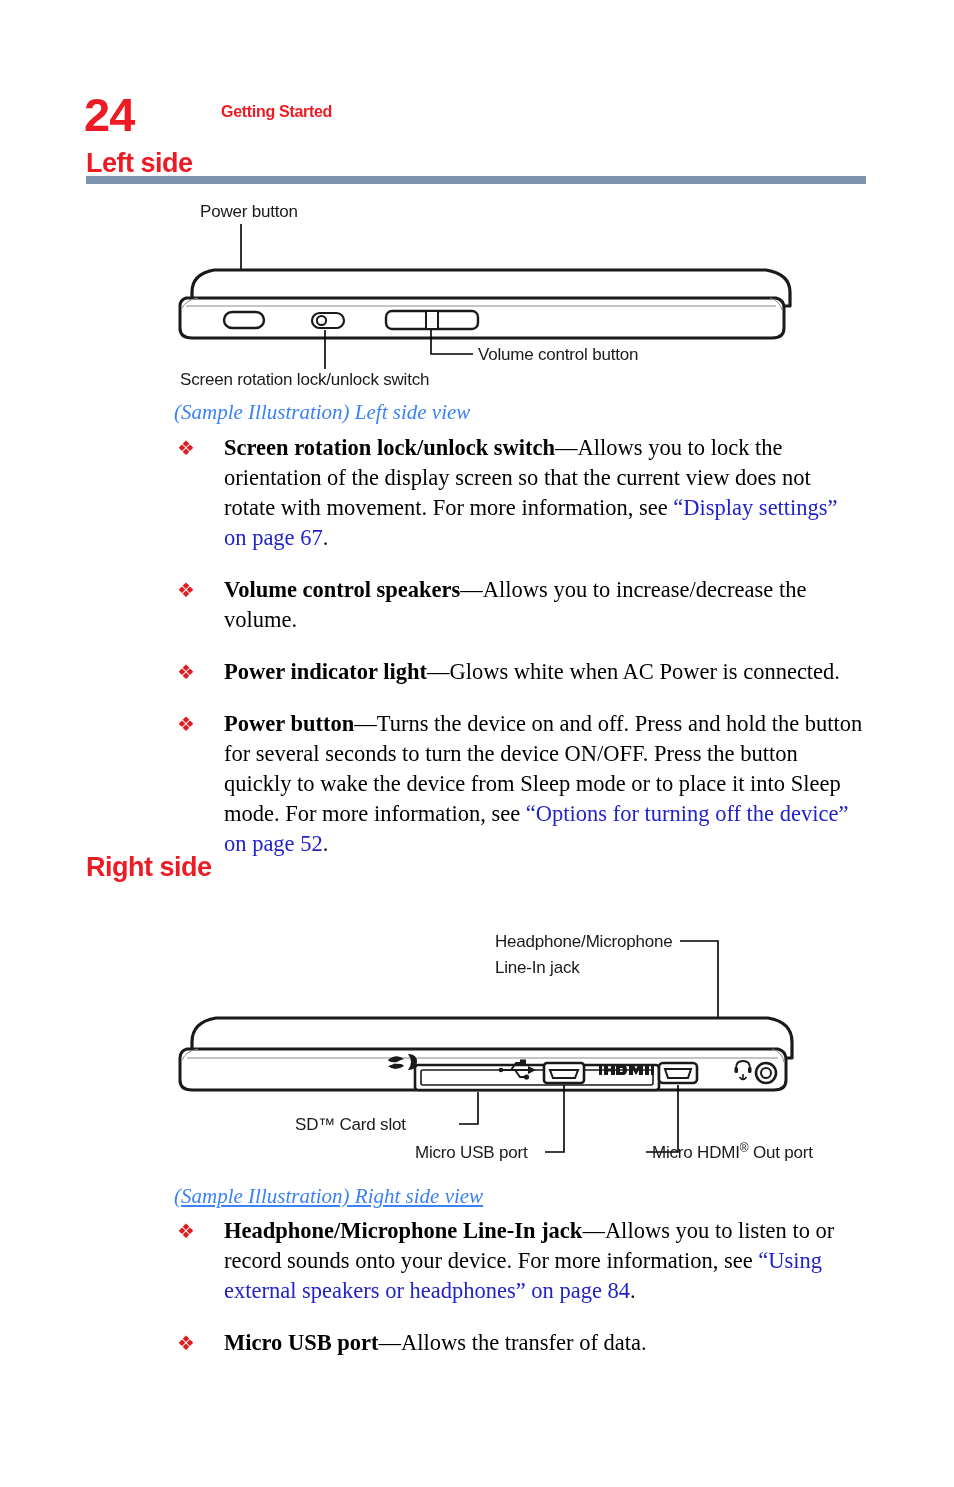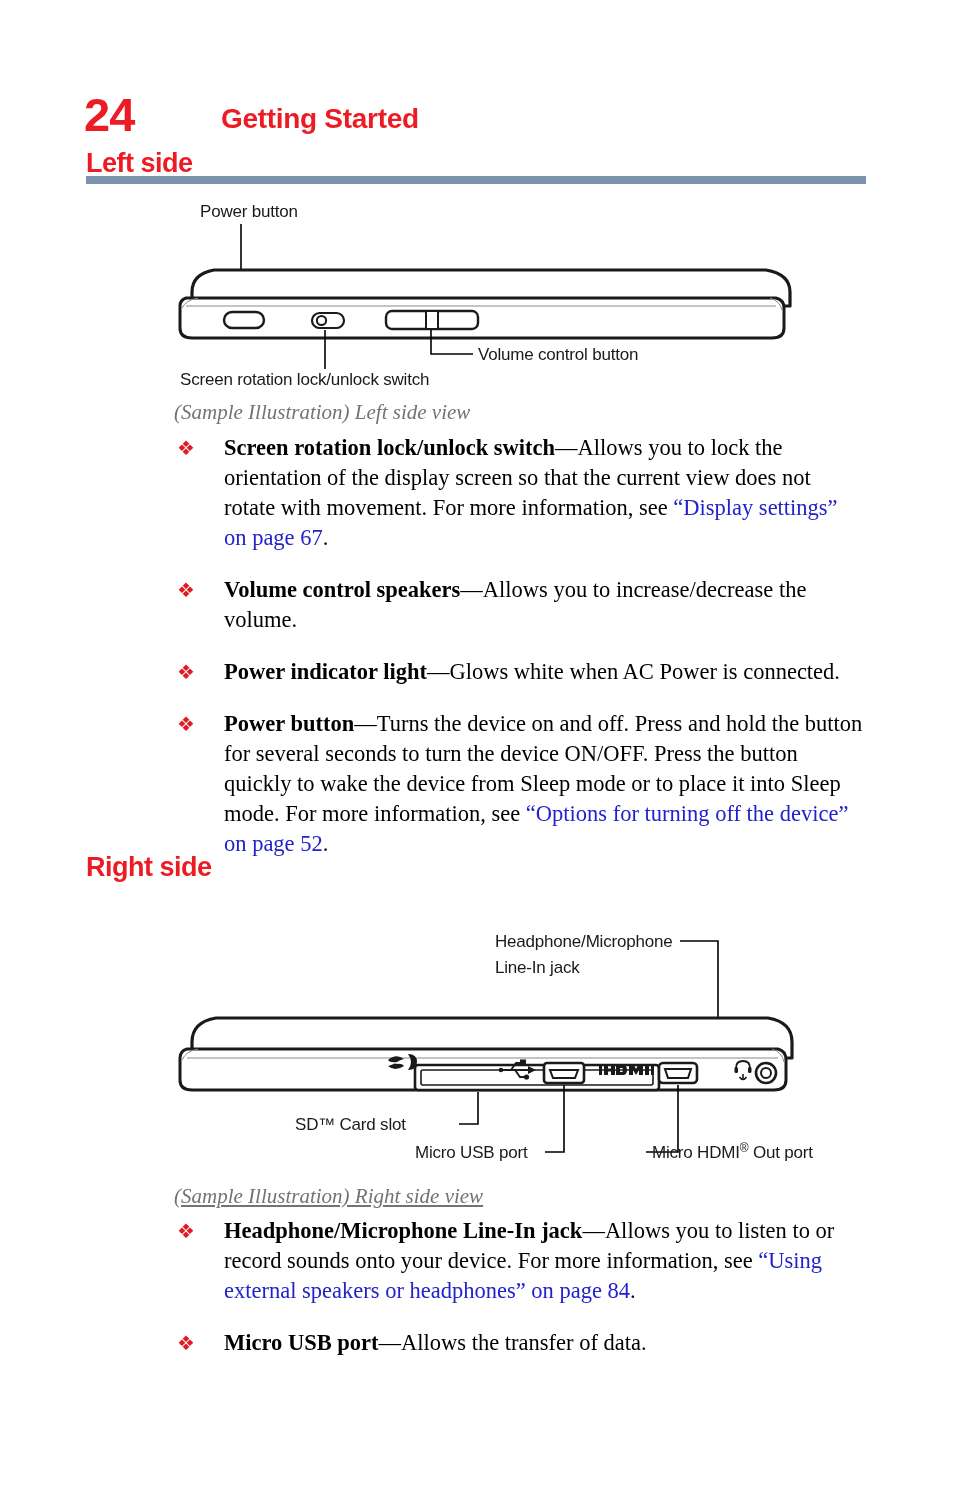--- a/index.html
+++ b/index.html
@@ -33,21 +33,21 @@
     font-size: 47px;
     color: #ed1c24;
     letter-spacing: -1px;
   }
   .header-chapter {
     position: absolute;
     left: 221px;
     top: 56px;
     font-family: "Liberation Sans", sans-serif;
     font-weight: bold;
-    font-size: 28px;
+    font-size: 16px;
     color: #ed1c24;
     letter-spacing: -0.3px;
   }
   .header-section {
     position: absolute;
     left: 224px;
     top: 84px;
     font-family: "Liberation Serif", serif;
     font-style: italic;
     font-size: 23px;
@@ -73,21 +73,21 @@
   }
   #heading-left-side { left: 86px; top: 148px; }
   #heading-right-side { left: 86px; top: 852px; }
 
   
   .figure-caption {
     position: absolute;
     font-family: "Liberation Serif", serif;
     font-style: italic;
     font-size: 21px;
-    color: #737373;
+    color: #3b82f6;
   }
   #caption-left { left: 174px; top: 400px; }
   #caption-right { left: 174px; top: 1184px; text-decoration: underline; }
 
   
   .illustration {
     position: absolute;
   }
   #illus-left { left: 170px; top: 188px; }
   #illus-right { left: 170px; top: 920px; }

